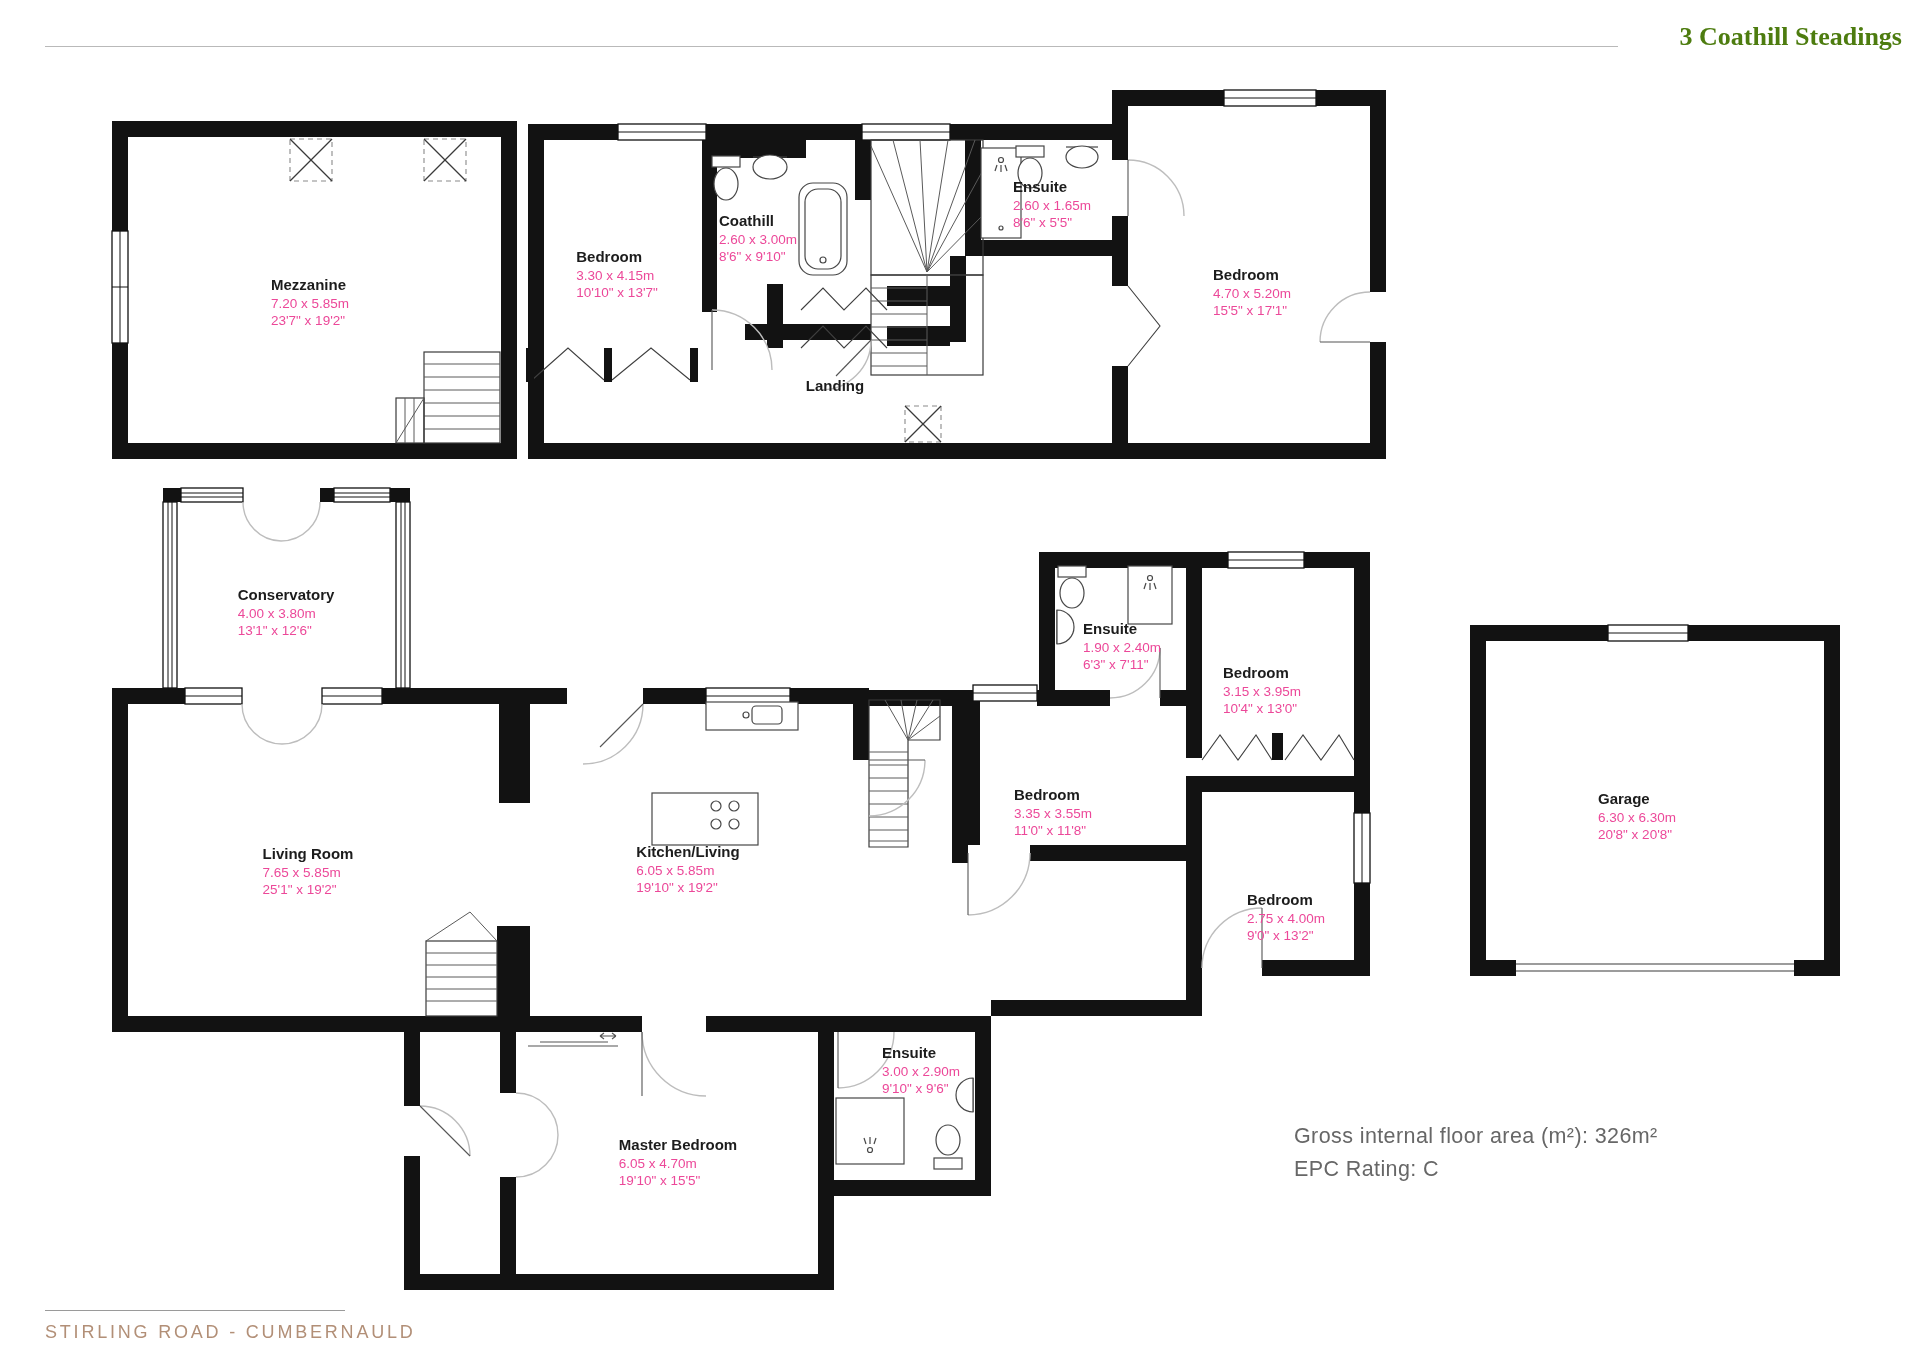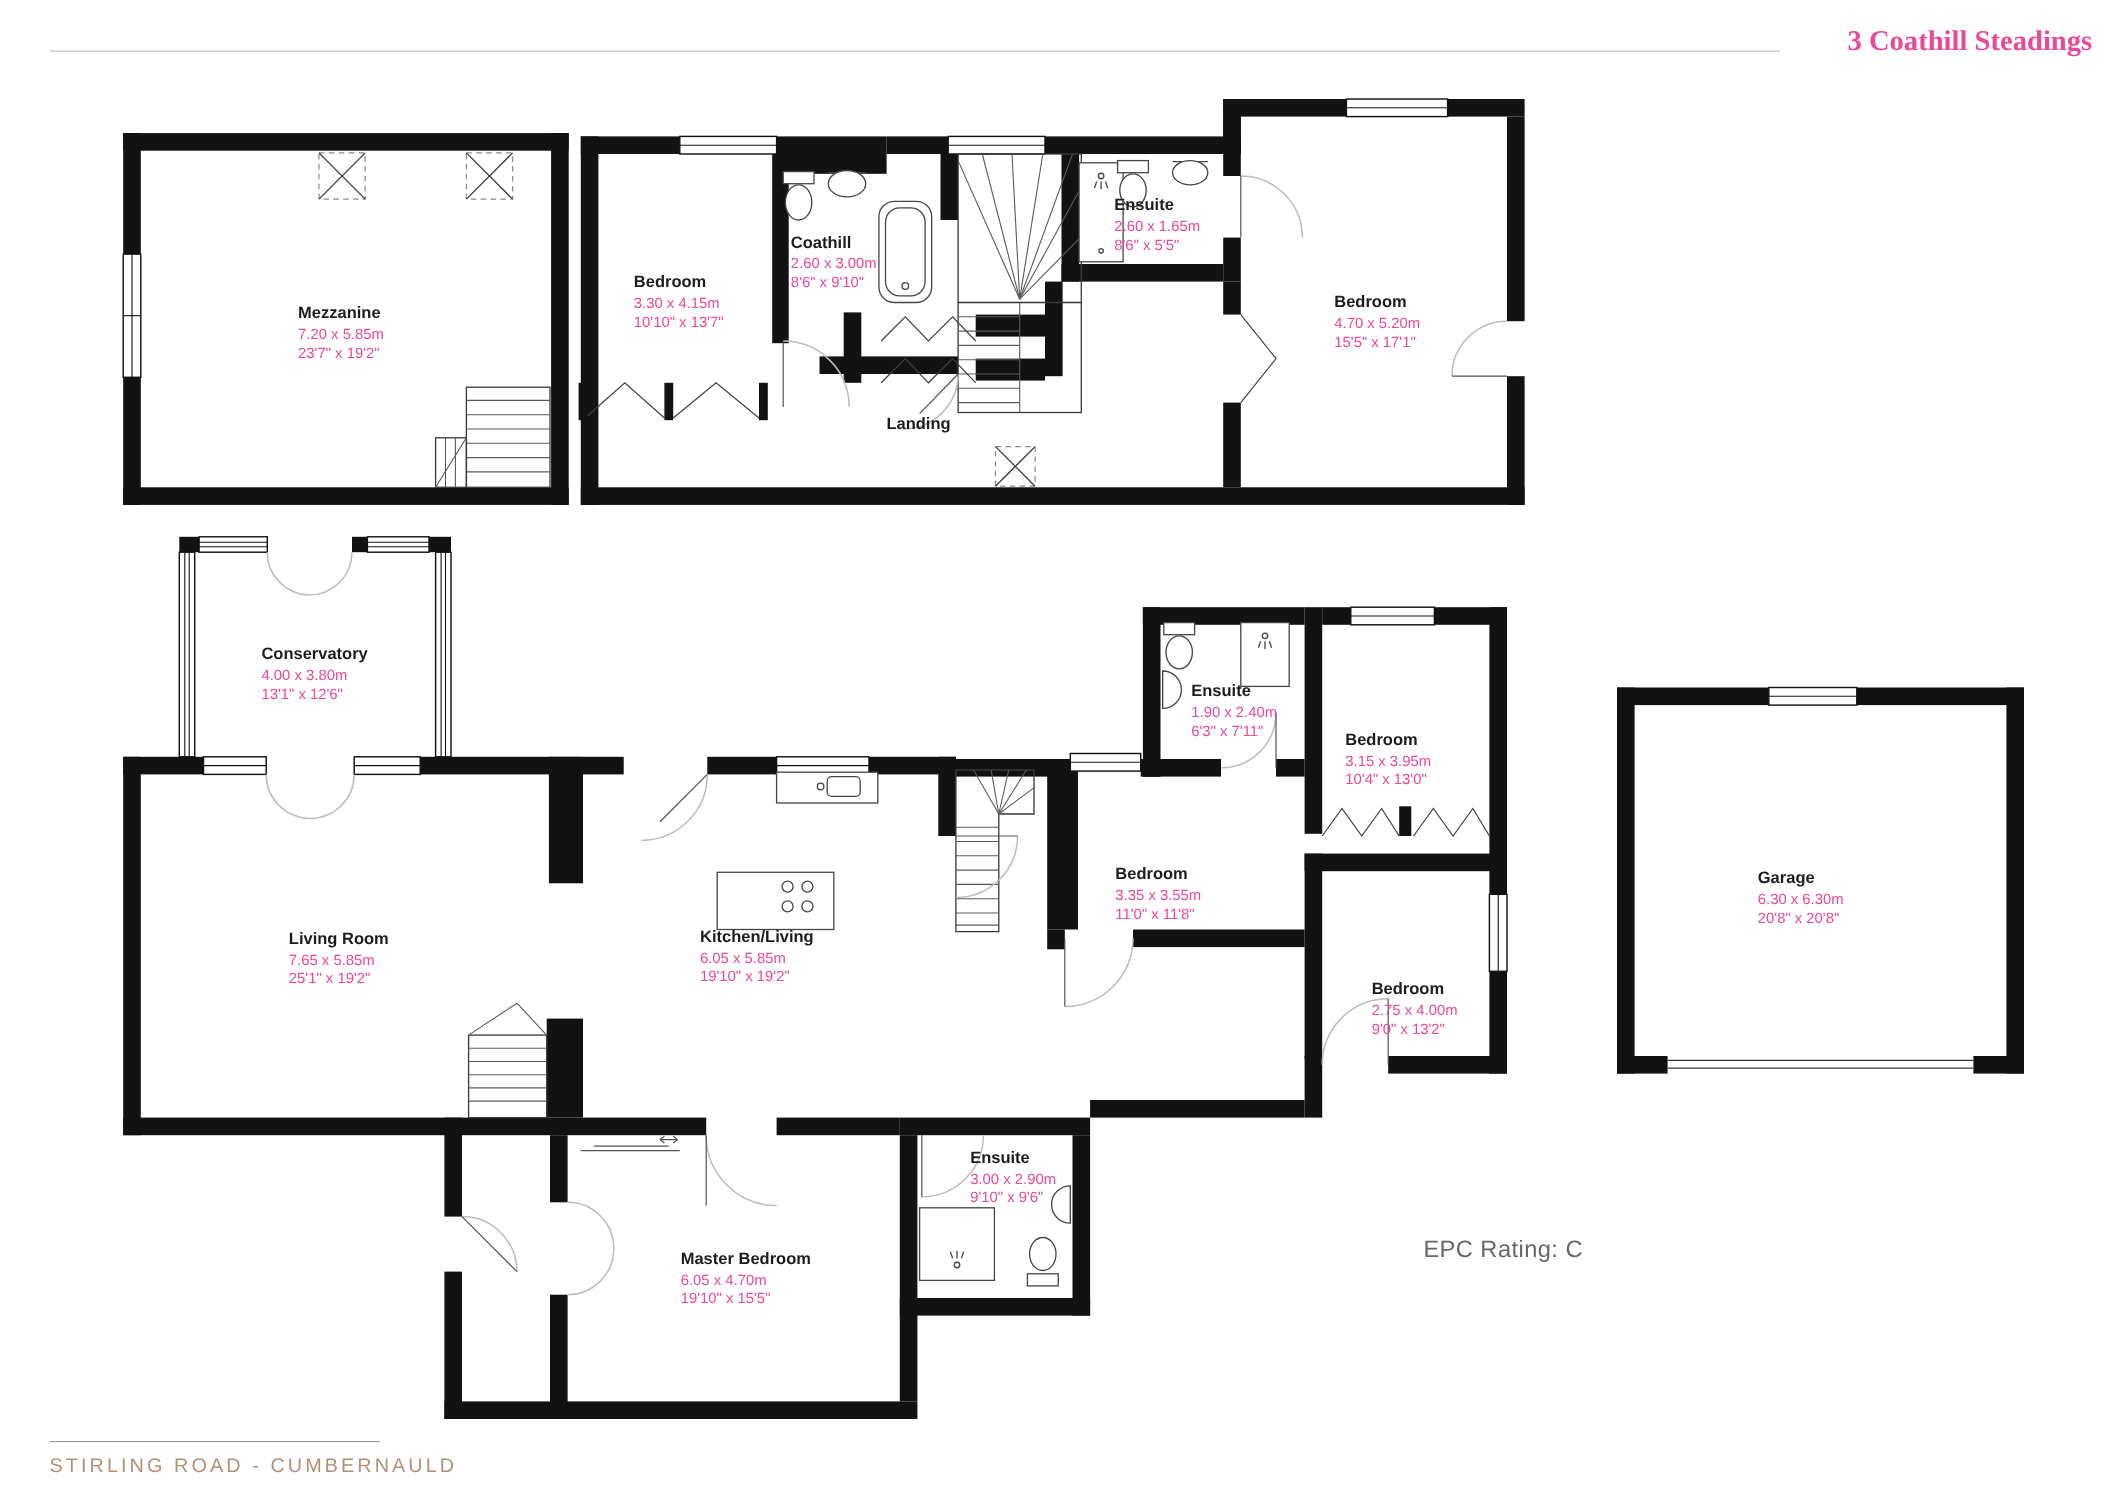--- a/index.html
+++ b/index.html
@@ -1,18 +1,18 @@
 <!DOCTYPE html>
 <html><head>
 <meta charset="utf-8">
 <style>
   html,body{margin:0;padding:0;background:#ffffff;}
   body{width:1920px;height:1358px;position:relative;font-family:"Liberation Sans",sans-serif;overflow:hidden;}
   .hdr-rule{position:absolute;left:45px;top:46px;width:1573px;height:1px;background:#b9b9b9;}
-  .title{position:absolute;right:18px;top:22px;font-family:"Liberation Serif",serif;font-weight:700;font-size:26px;color:#ec4899;}
+  .title{position:absolute;right:18px;top:22px;font-family:"Liberation Serif",serif;font-weight:700;font-size:26px;color:#4d7c0f;}
   .plan-svg{position:absolute;left:0;top:0;}
   .room-label{position:absolute;transform:translateX(-50%);text-align:left;white-space:nowrap;}
   .rl-name{display:block;font-weight:700;font-size:15px;color:#1c1c1c;line-height:1.25;}
   .rl-dim{display:block;font-size:13.5px;color:#ec4899;line-height:1.28;}
   .summary{position:absolute;left:1294px;top:1120px;font-size:21.5px;color:#676767;line-height:1.55;letter-spacing:.4px;}
   .ftr-rule{position:absolute;left:45px;top:1310px;width:300px;height:1px;background:#9a9a9a;}
   .footer-address{position:absolute;left:45px;top:1322px;font-size:18px;letter-spacing:2.8px;color:#b28f77;}
   
   .w{fill:#121212;}
   .thin{fill:none;stroke:#3a3a3a;stroke-width:1.2;}
@@ -420,16 +420,17 @@
   <span class="rl-dim">6.05 x 4.70m</span>
   <span class="rl-dim">19'10" x 15'5"</span>
 </div>
 <div class="room-label" style="left:1637px;top:790px">
   <span class="rl-name">Garage</span>
   <span class="rl-dim">6.30 x 6.30m</span>
   <span class="rl-dim">20'8" x 20'8"</span>
 </div>
 
 <div class="summary">
+  <div>Gross internal floor area (m²): 326m²</div>
   <div>EPC Rating: C</div>
 </div>
 <div class="ftr-rule"></div>
 <div class="footer-address">STIRLING ROAD - CUMBERNAULD</div>
 
 </body></html>

